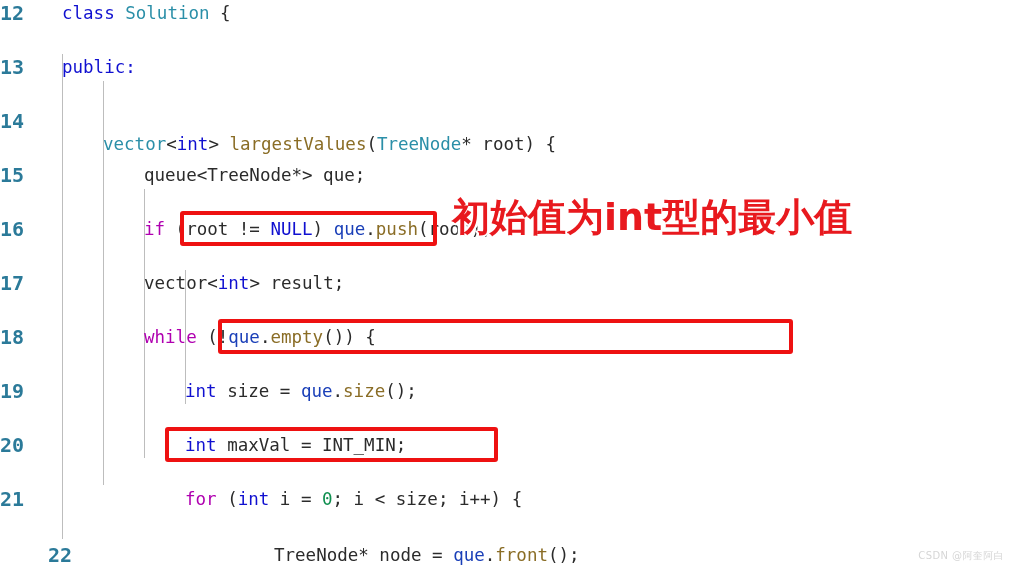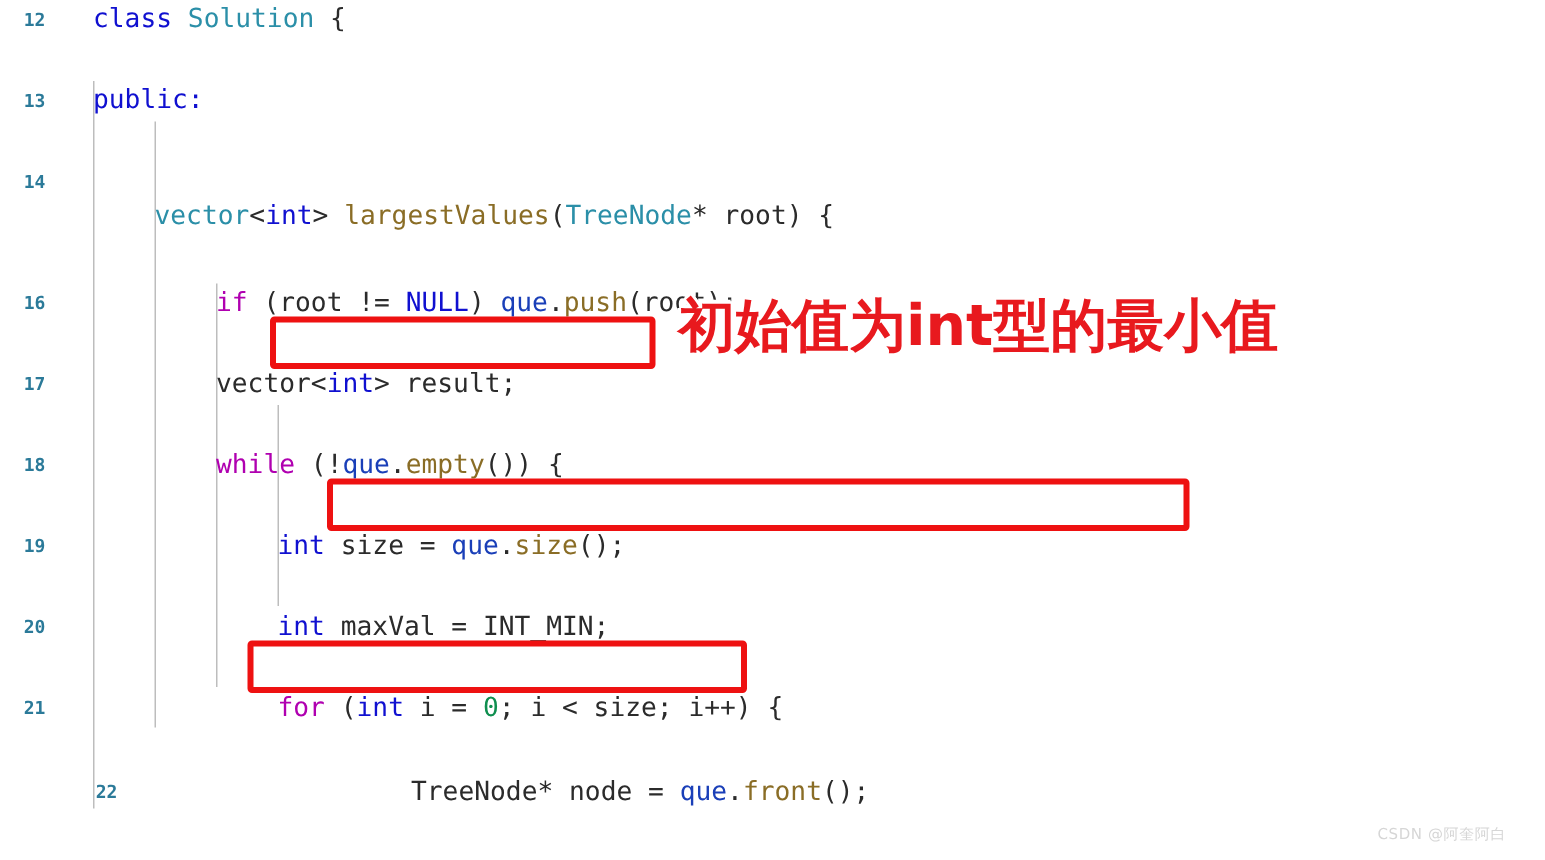--- a/index.html
+++ b/index.html
@@ -32,23 +32,23 @@
     line-height: 27px;
     white-space: pre;
     font-size: 17.5px;
     letter-spacing: 0px;
   }
   .lno {
     position: absolute;
     left: 0;
     top: 0;
     width: 46px;
-    text-align: center;
+    text-align: left;
     color: #2b7a99;
-    font-size: 12px;
+    font-size: 20px;
     font-weight: 600;
     font-family: "DejaVu Sans Mono", "Liberation Mono", monospace;
   }
   .src {
     position: absolute;
     left: 62px;
     top: 0;
     white-space: pre;
     color: #2b2b2b;
   }
@@ -130,20 +130,24 @@
     <div class="line" style="top:27px;">
       <span class="lno">13</span>
       <span class="src"><span class="kwb">public:</span></span>
     </div>
 
     <div class="line" style="top:54px;">
       <span class="lno">14</span>
       <span class="src" style="left:103px;margin-top:23px;"><span class="type">vector</span><span class="pl">&lt;</span><span class="kwb">int</span><span class="pl">&gt; </span><span class="fn">largestValues</span><span class="pl">(</span><span class="type">TreeNode</span><span class="pl">* </span><span class="pl">root</span><span class="pl">) {</span></span>
     </div>
 
+    <div class="line" style="top:81px;">
+      <span class="lno">15</span>
+      <span class="src" style="left:144px;"><span class="pl">queue&lt;TreeNode*&gt; que;</span></span>
+    </div>
 
     <div class="line" style="top:108px;">
       <span class="lno">16</span>
       <span class="src" style="left:144px;"><span class="kw">if</span><span class="pl"> (root != </span><span class="kwb">NULL</span><span class="pl">) </span><span class="mem">que</span><span class="pl">.</span><span class="fn">push</span><span class="pl">(root);</span></span>
     </div>
 
     <div class="line" style="top:135px;">
       <span class="lno">17</span>
       <span class="src" style="left:144px;"><span class="pl">vector&lt;</span><span class="kwb">int</span><span class="pl">&gt; result;</span></span>
     </div>

